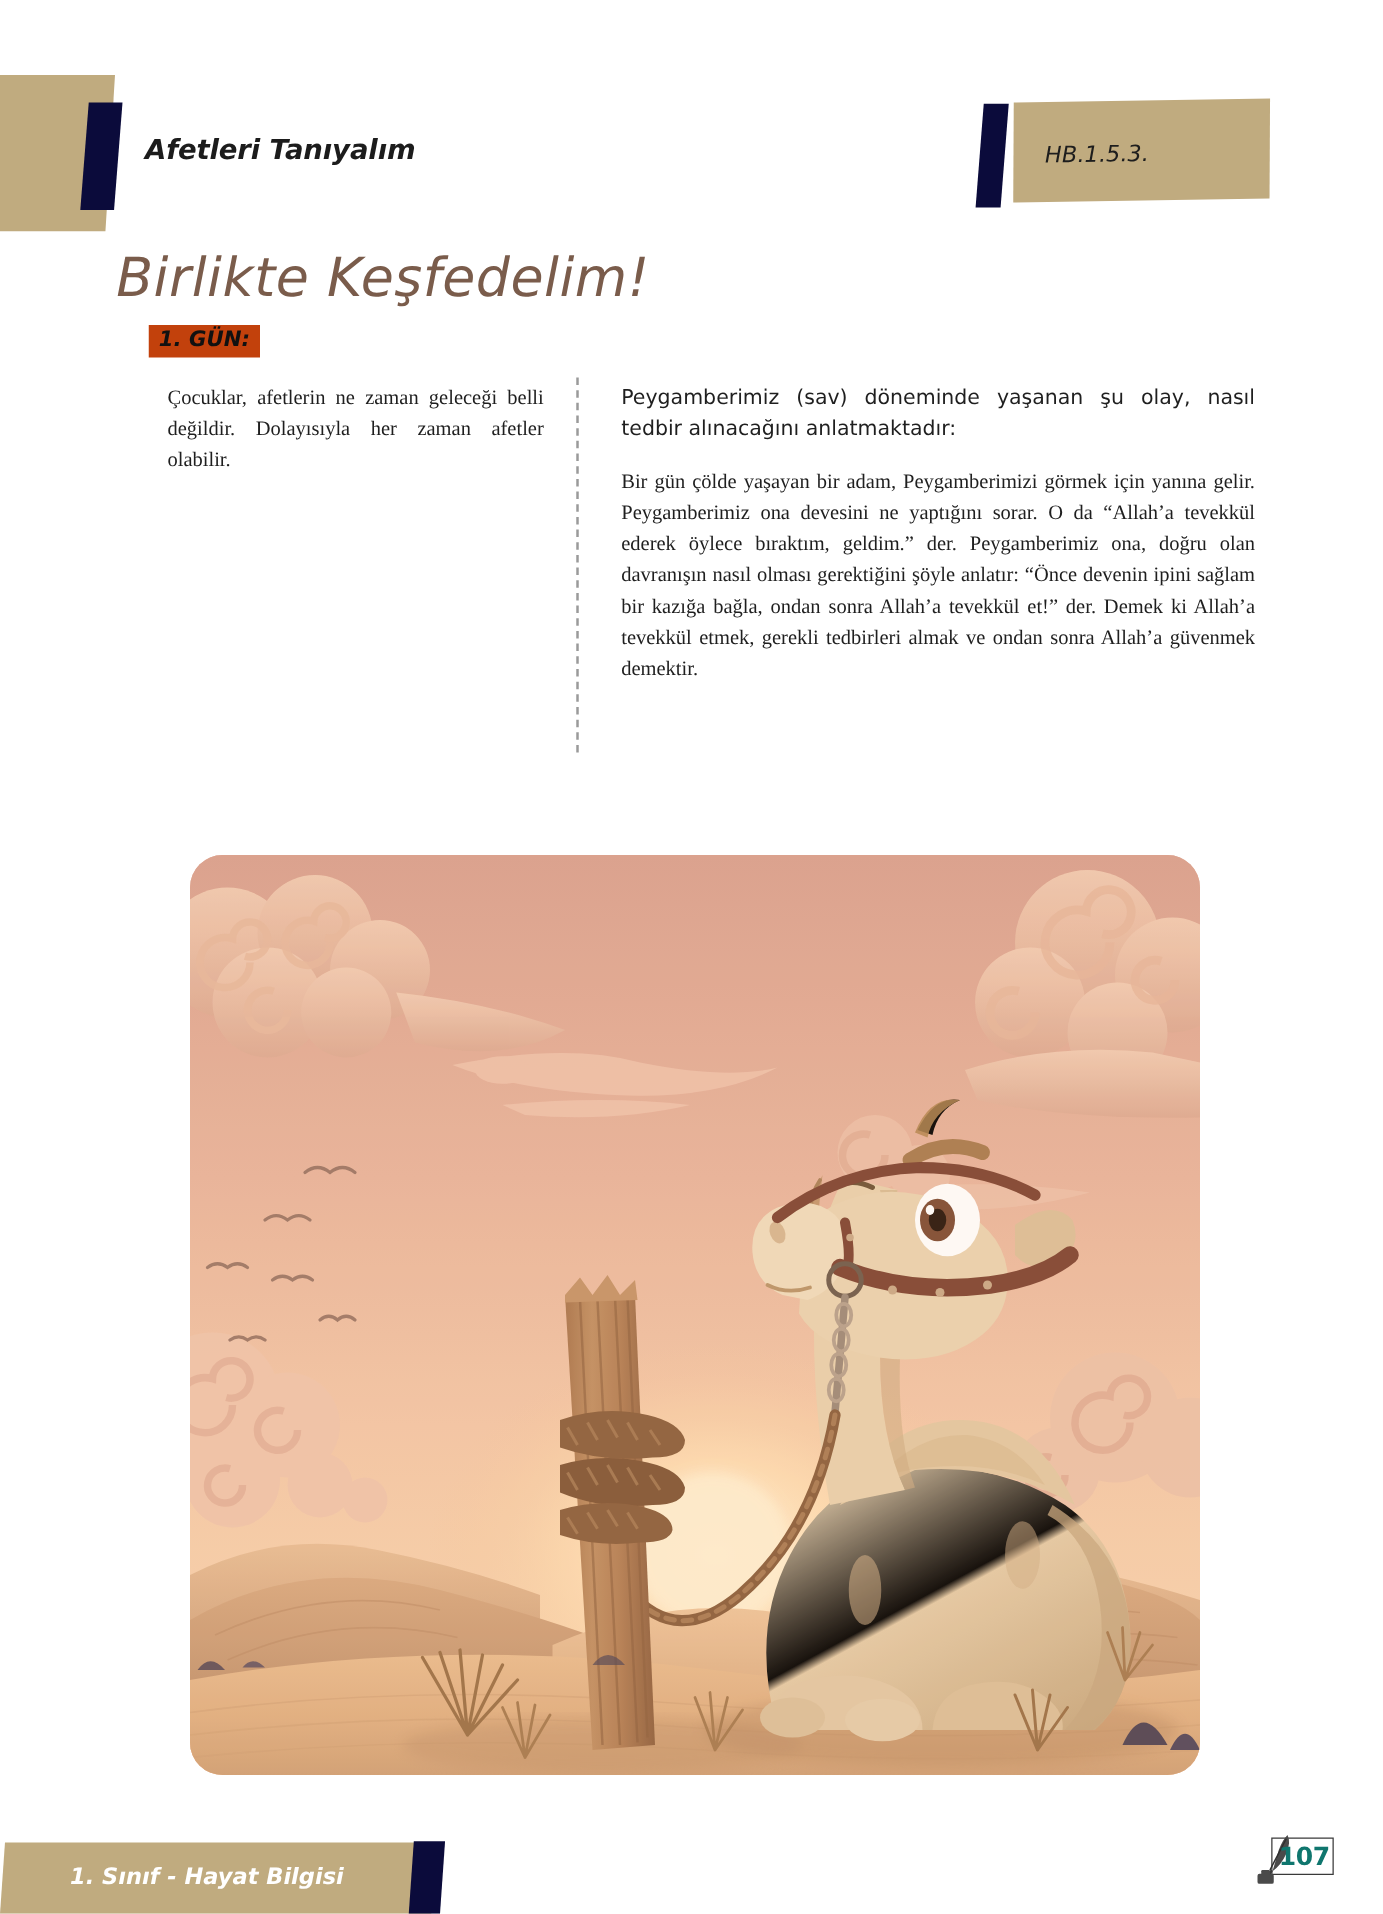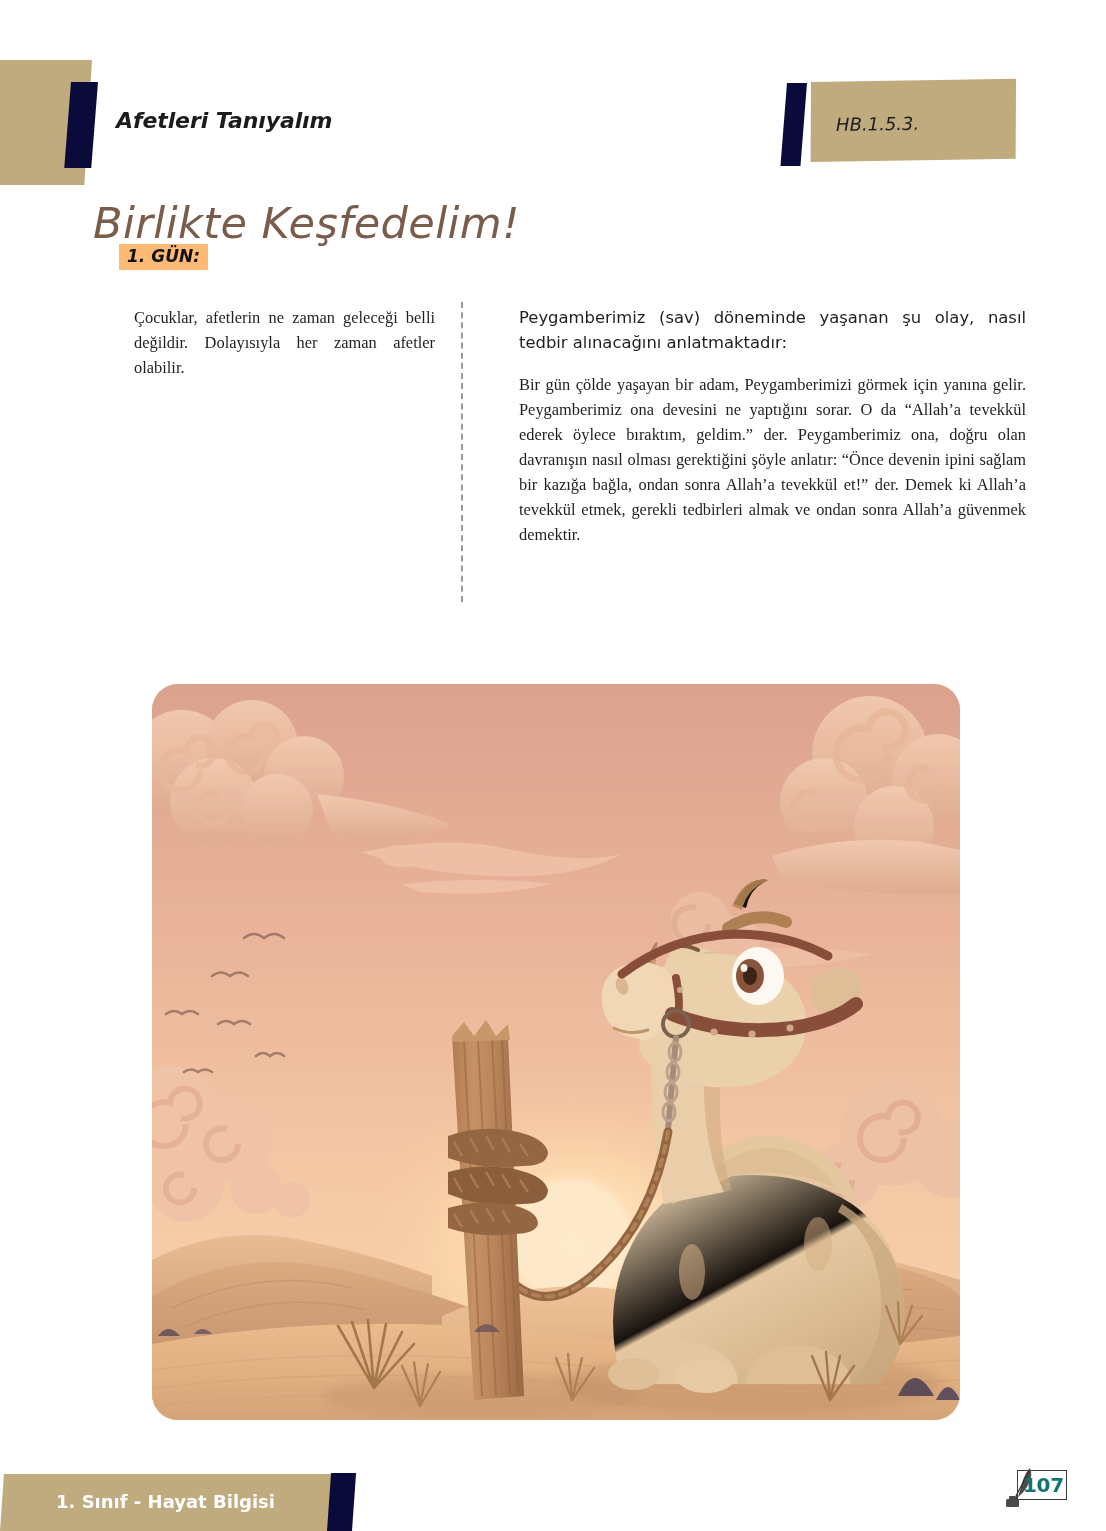--- a/index.html
+++ b/index.html
@@ -79,22 +79,22 @@
     font-size: 43px;
     font-style: italic;
     font-weight: 300;
     color: #7a5c4b;
     letter-spacing: 0.4px;
     white-space: nowrap;
   }
 
   .day-tag {
     position: absolute;
-    left: 119px; top: 244px;
-    background: #fdba74;
+    left: 119px; top: 260px;
+    background: #c2410c;
     color: #111111;
     font-size: 17px;
     font-weight: bold;
     font-style: italic;
     padding: 4px 8px 5px 8px;
     line-height: 1;
     white-space: nowrap;
   }
 
   
@@ -105,21 +105,21 @@
     line-height: 1.52;
     color: #1f1f1f;
     text-align: justify;
     text-justify: inter-word;
     hyphens: manual;
   }
   .col p { margin: 0 0 17px 14px; }
   .col p:last-child { margin-bottom: 0; font-family: Liberation Serif, serif; }
 
   .col-left  { left: 120px;  width: 315px; }
-  .col-right { left: 505px;  width: 521px; }
+  .col-right { left: 483px;  width: 521px; }
 
   .col-divider {
     position: absolute;
     left: 461px; top: 302px;
     width: 0;
     height: 300px;
     border-left: 2px dashed #9a9a9a;
   }
 
   
@@ -148,20 +148,21 @@
     width: 25px; height: 58px;
     background: #0b0b3b;
     transform: skewX(-4deg);
     transform-origin: bottom left;
   }
   .ftr-text {
     position: absolute;
     left: 56px; top: 1491px;
     font-size: 18px;
     font-weight: bold;
+    font-style: italic;
     color: #ffffff;
     white-space: nowrap;
   }
 
   .pagenum-wrap {
     position: absolute;
     left: 1003px; top: 1468px;
     width: 66px; height: 40px;
   }
   .pagenum-box {

